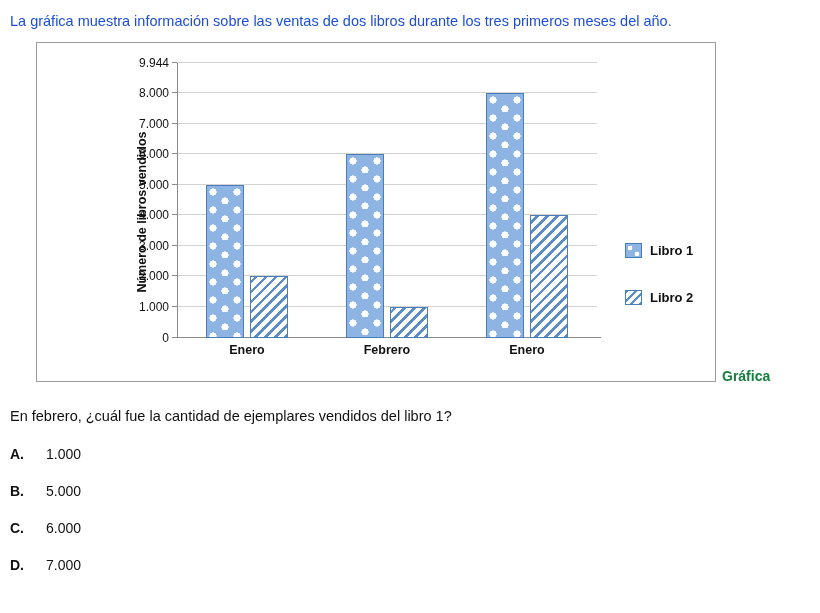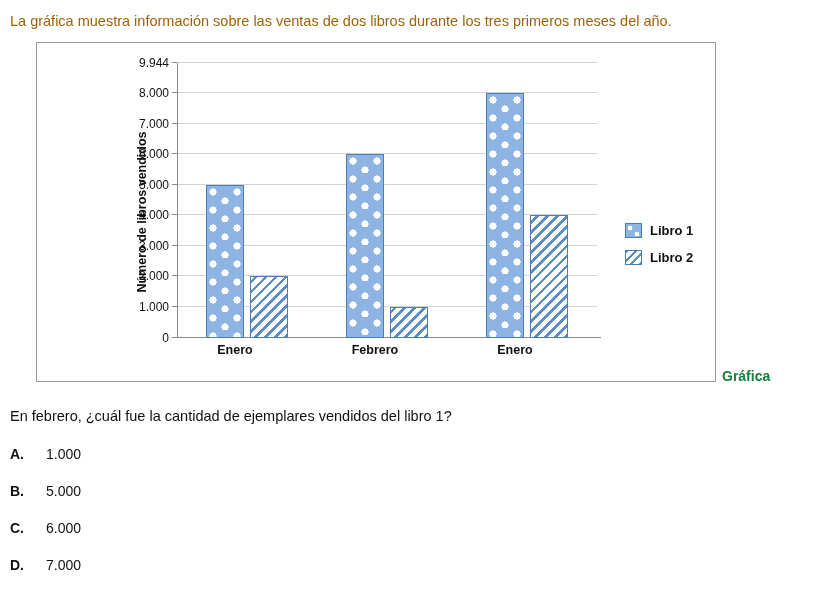--- a/index.html
+++ b/index.html
@@ -18,21 +18,21 @@
   .page {
     position: relative;
     width: 820px;
     height: 613px;
     box-sizing: border-box;
     padding: 8px 10px 0 10px;
   }
   .intro {
     font-size: 14.5px;
     line-height: 1.35;
-    color: #a16207;
+    color: #1d4ed8;
     margin: 4px 0 10px 0;
   }
   .chart-figure {
     position: relative;
     border: 1px solid #9a9a9a;
     width: 680px;
     height: 340px;
     box-sizing: border-box;
     margin-left: 26px;
   }
@@ -140,21 +140,21 @@
   .bar.s2 {
     background-color: #ffffff;
     background-image: repeating-linear-gradient(
       -45deg,
       #5b8dc8 0px, #5b8dc8 2.5px,
       #ffffff 2.5px, #ffffff 7px
     );
   }
   .xlabels {
     position: absolute;
-    left: 128px;
+    left: 140px;
     top: 300px;
     width: 420px;
     display: flex;
     justify-content: space-around;
   }
   .xlabel {
     width: 33%;
     text-align: center;
     font-size: 12.5px;
     font-weight: bold;
@@ -165,20 +165,21 @@
     left: 588px;
     top: 180px;
     display: flex;
     flex-direction: column;
     gap: 12px;
   }
   .legend-row {
     display: flex;
     align-items: center;
     gap: 8px;
+    margin-top: 20px;
   }
   .swatch {
     width: 17px;
     height: 15px;
     border: 1px solid #4a7ebb;
     box-sizing: border-box;
   }
   .swatch.s1 {
     background-color: #8db4e2;
     background-image:

